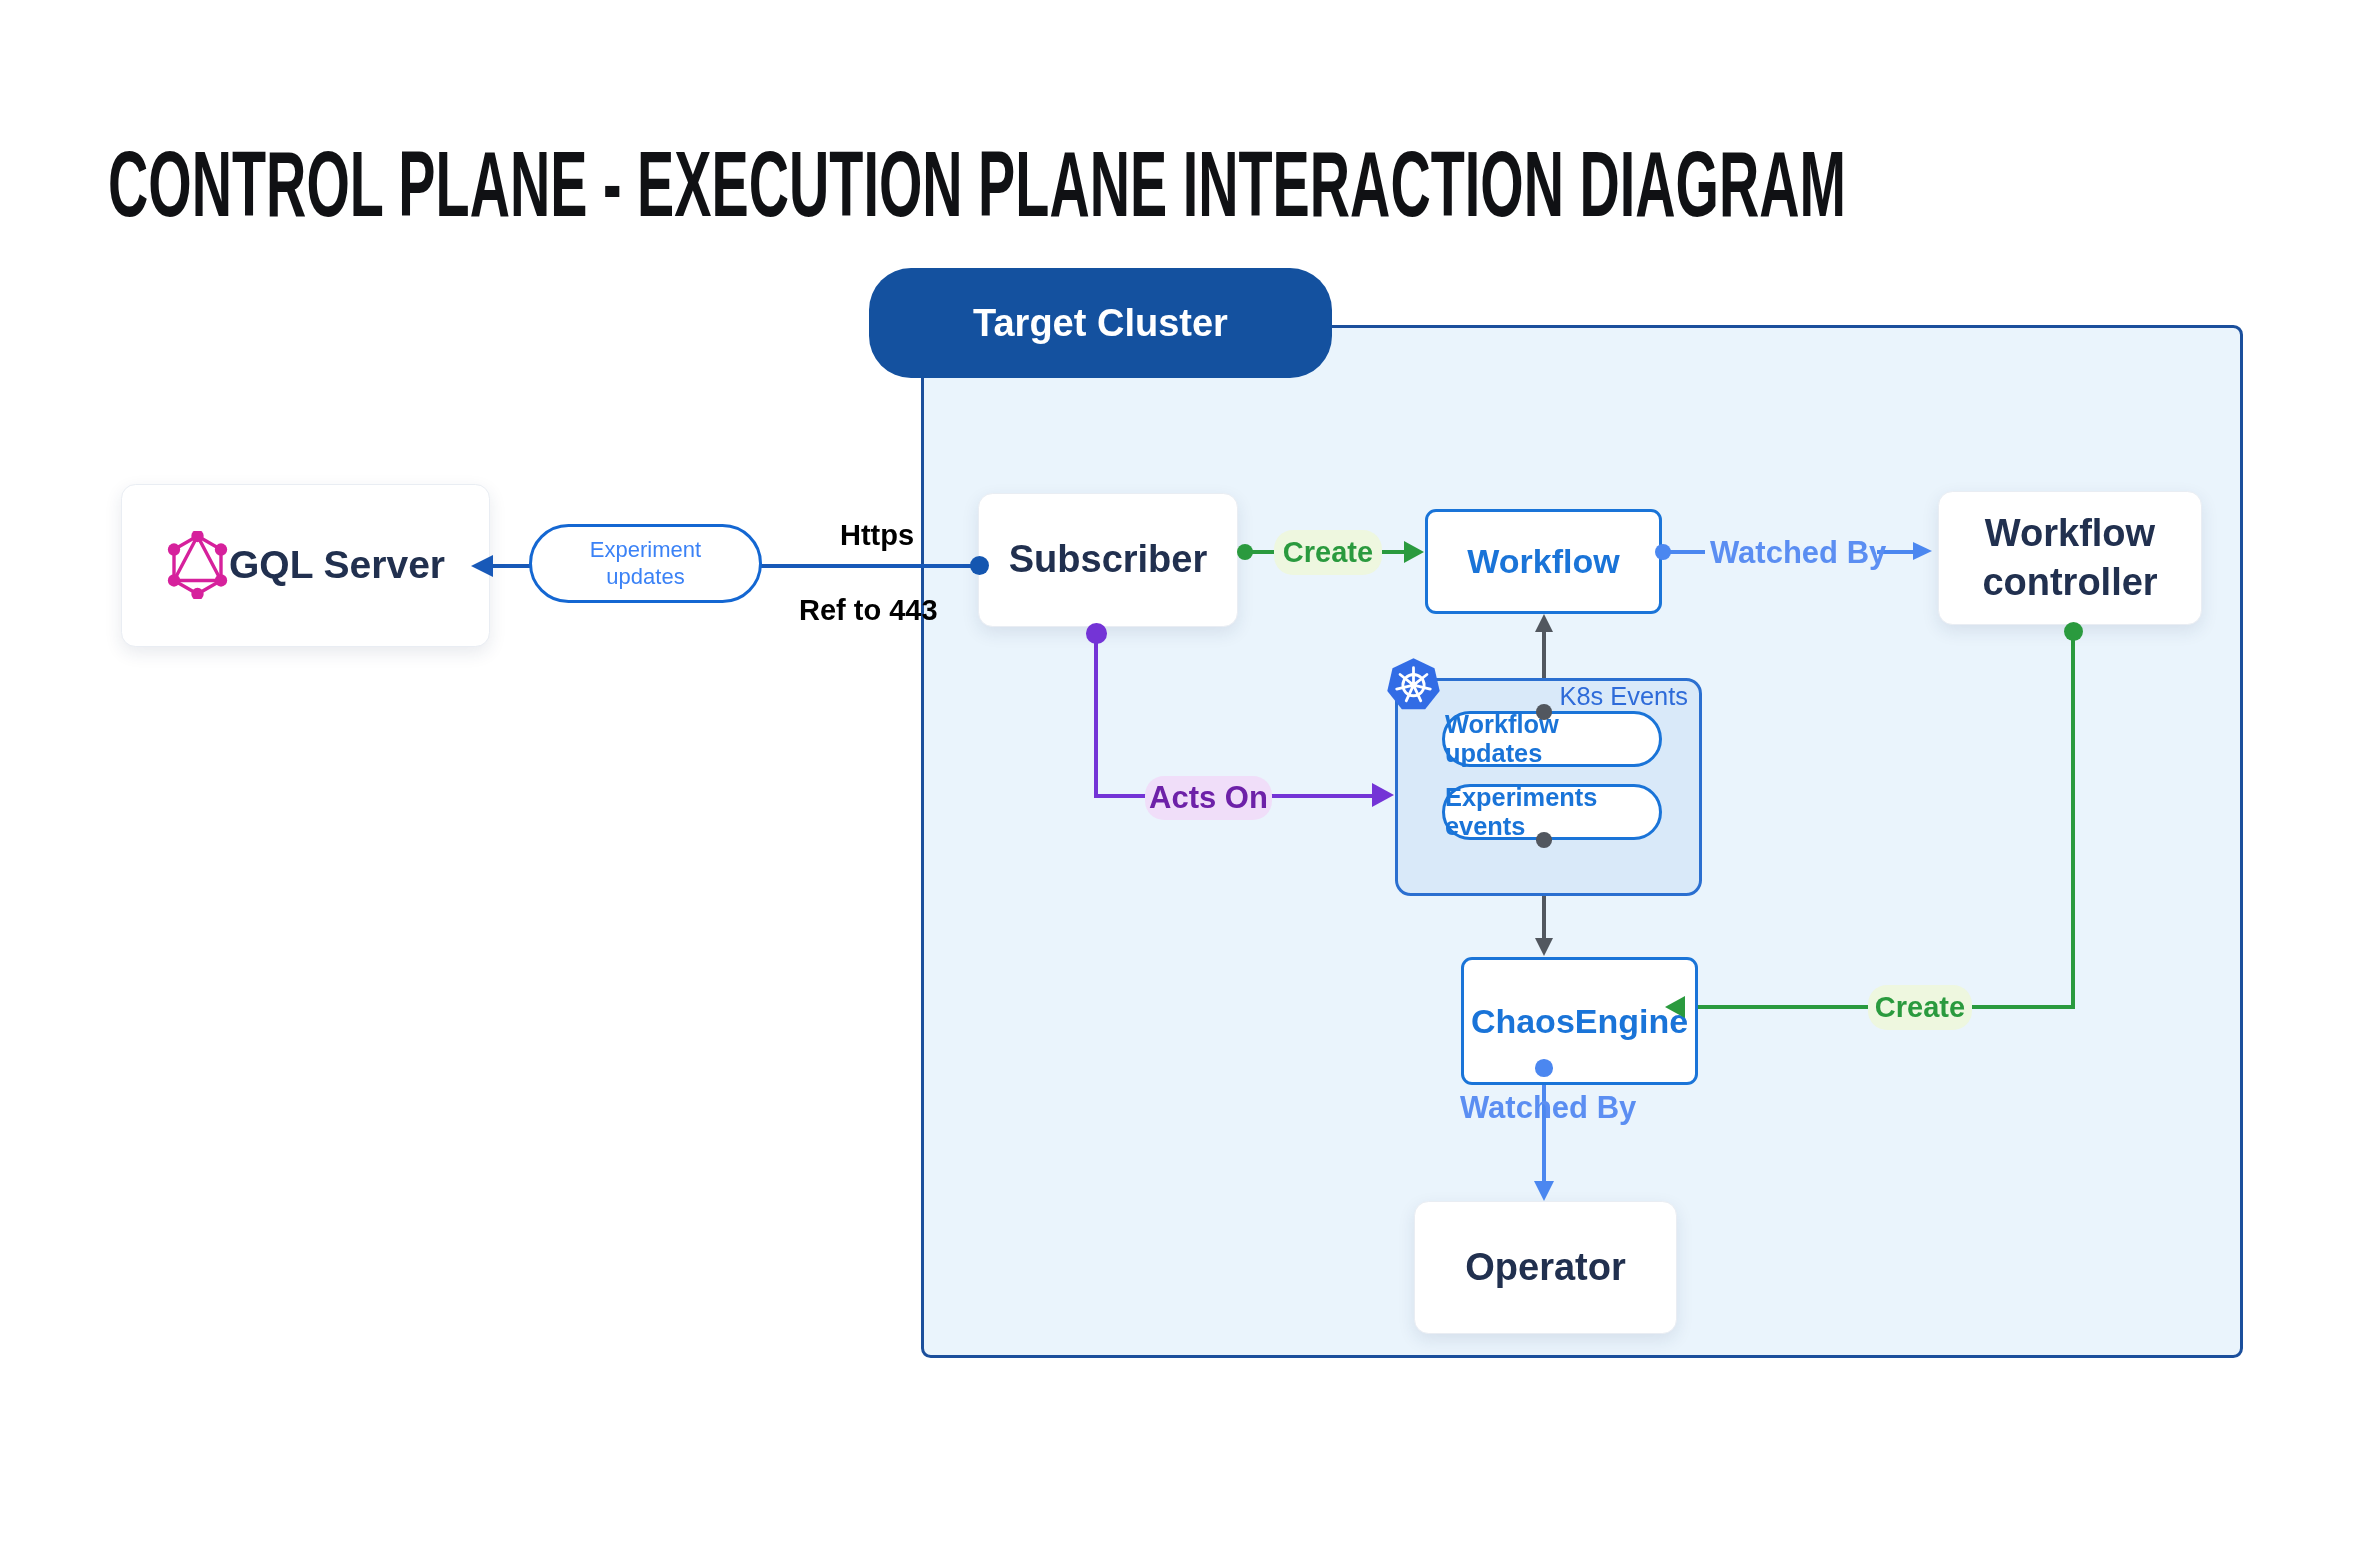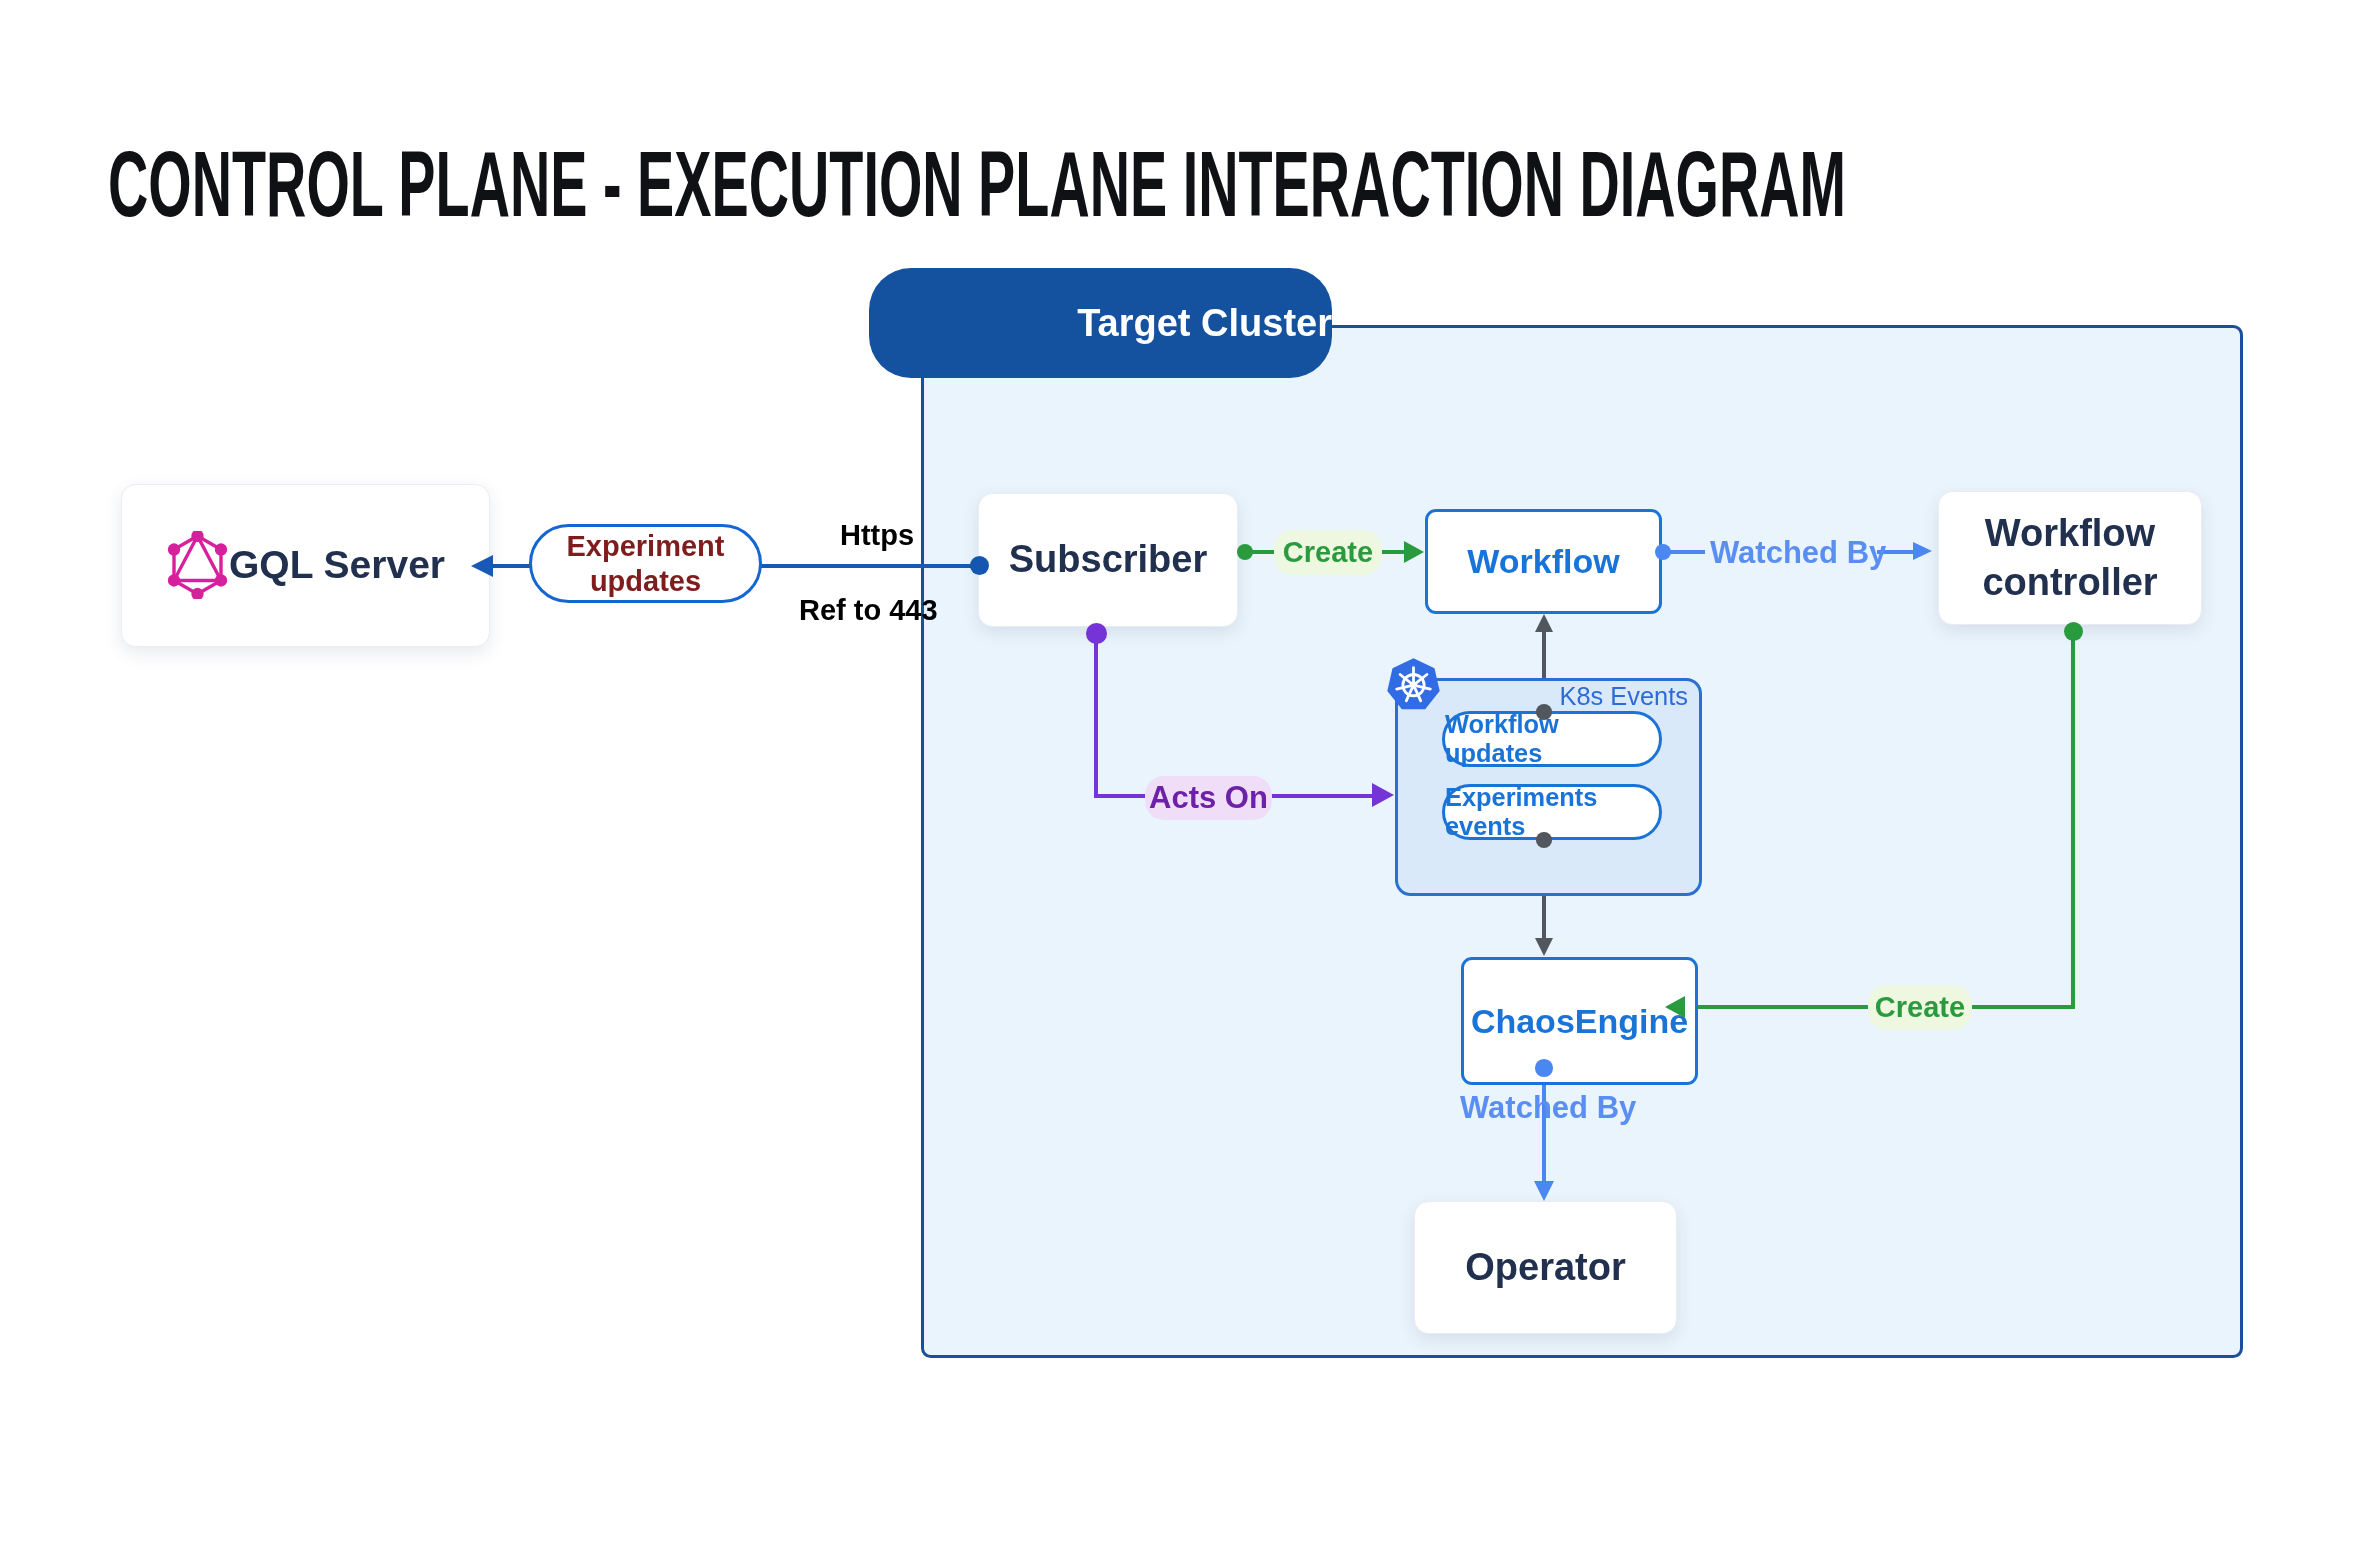--- a/index.html
+++ b/index.html
@@ -8,21 +8,21 @@
   .abs{position:absolute;}
 
   
   .title{position:absolute;left:108px;top:138px;font-size:93px;font-weight:700;color:#101114;
          white-space:nowrap;line-height:1;transform:scaleX(0.60);transform-origin:left top;letter-spacing:0px;}
 
   
   .cluster{position:absolute;left:921px;top:325px;width:1322px;height:1033px;background:#eaf4fc;
            border:3px solid #1b4f9c;border-radius:9.7px;box-sizing:border-box;}
   .cluster-pill{position:absolute;left:869px;top:268px;width:463px;height:110px;background:#14519f;
-                border-radius:42px;display:flex;align-items:center;justify-content:flex-end;
+                border-radius:42px;display:flex;align-items:center;justify-content:center;
                 color:#ffffff;font-size:38px;font-weight:600;z-index:5;}
 
   
   .card{position:absolute;background:#ffffff;border:0.6px solid #e9edf3;border-radius:14.5px;
         box-shadow:0 6px 17px rgba(30,50,90,.10);display:flex;align-items:center;justify-content:center;
         box-sizing:border-box;z-index:6;}
   .card .lbl{font-size:38px;font-weight:700;color:#21304f;text-align:center;line-height:1.3;}
 
   
   .bluebox{position:absolute;background:#ffffff;border:3.6px solid #1a74d8;border-radius:11px;
@@ -64,21 +64,21 @@
   .pill-lbl{position:absolute;display:flex;align-items:center;justify-content:center;border-radius:19px;
             font-weight:600;z-index:8;white-space:nowrap;}
   .lbl-green{color:#2a9a3e;background:#eef7df;font-size:29px;}
   .lbl-purple{color:#6d21a8;background:#f0def9;font-size:31px;}
   .lbl-blue{color:#000000;font-size:29px;}
   .lbl-lightblue{color:#5b8ef2;font-size:31px;}
 
   .oval{position:absolute;left:529px;top:524px;width:233px;height:79px;background:#ffffff;
         border:3.6px solid #1467d2;border-radius:42px;display:flex;flex-direction:column;align-items:center;
         justify-content:center;box-sizing:border-box;z-index:8;}
-  .oval .lbl{font-size:29px;font-weight:700;color:#7f1d1d;line-height:1.2;}
+  .oval .lbl{font-size:22px;font-weight:400;color:#3b82f6;line-height:1.2;}
 
   .gql-content{display:flex;align-items:center;}
 </style>
 </head>
 <body>
 
 <div class="canvas">
 
   <div class="title">CONTROL PLANE - EXECUTION PLANE INTERACTION DIAGRAM</div>
 

